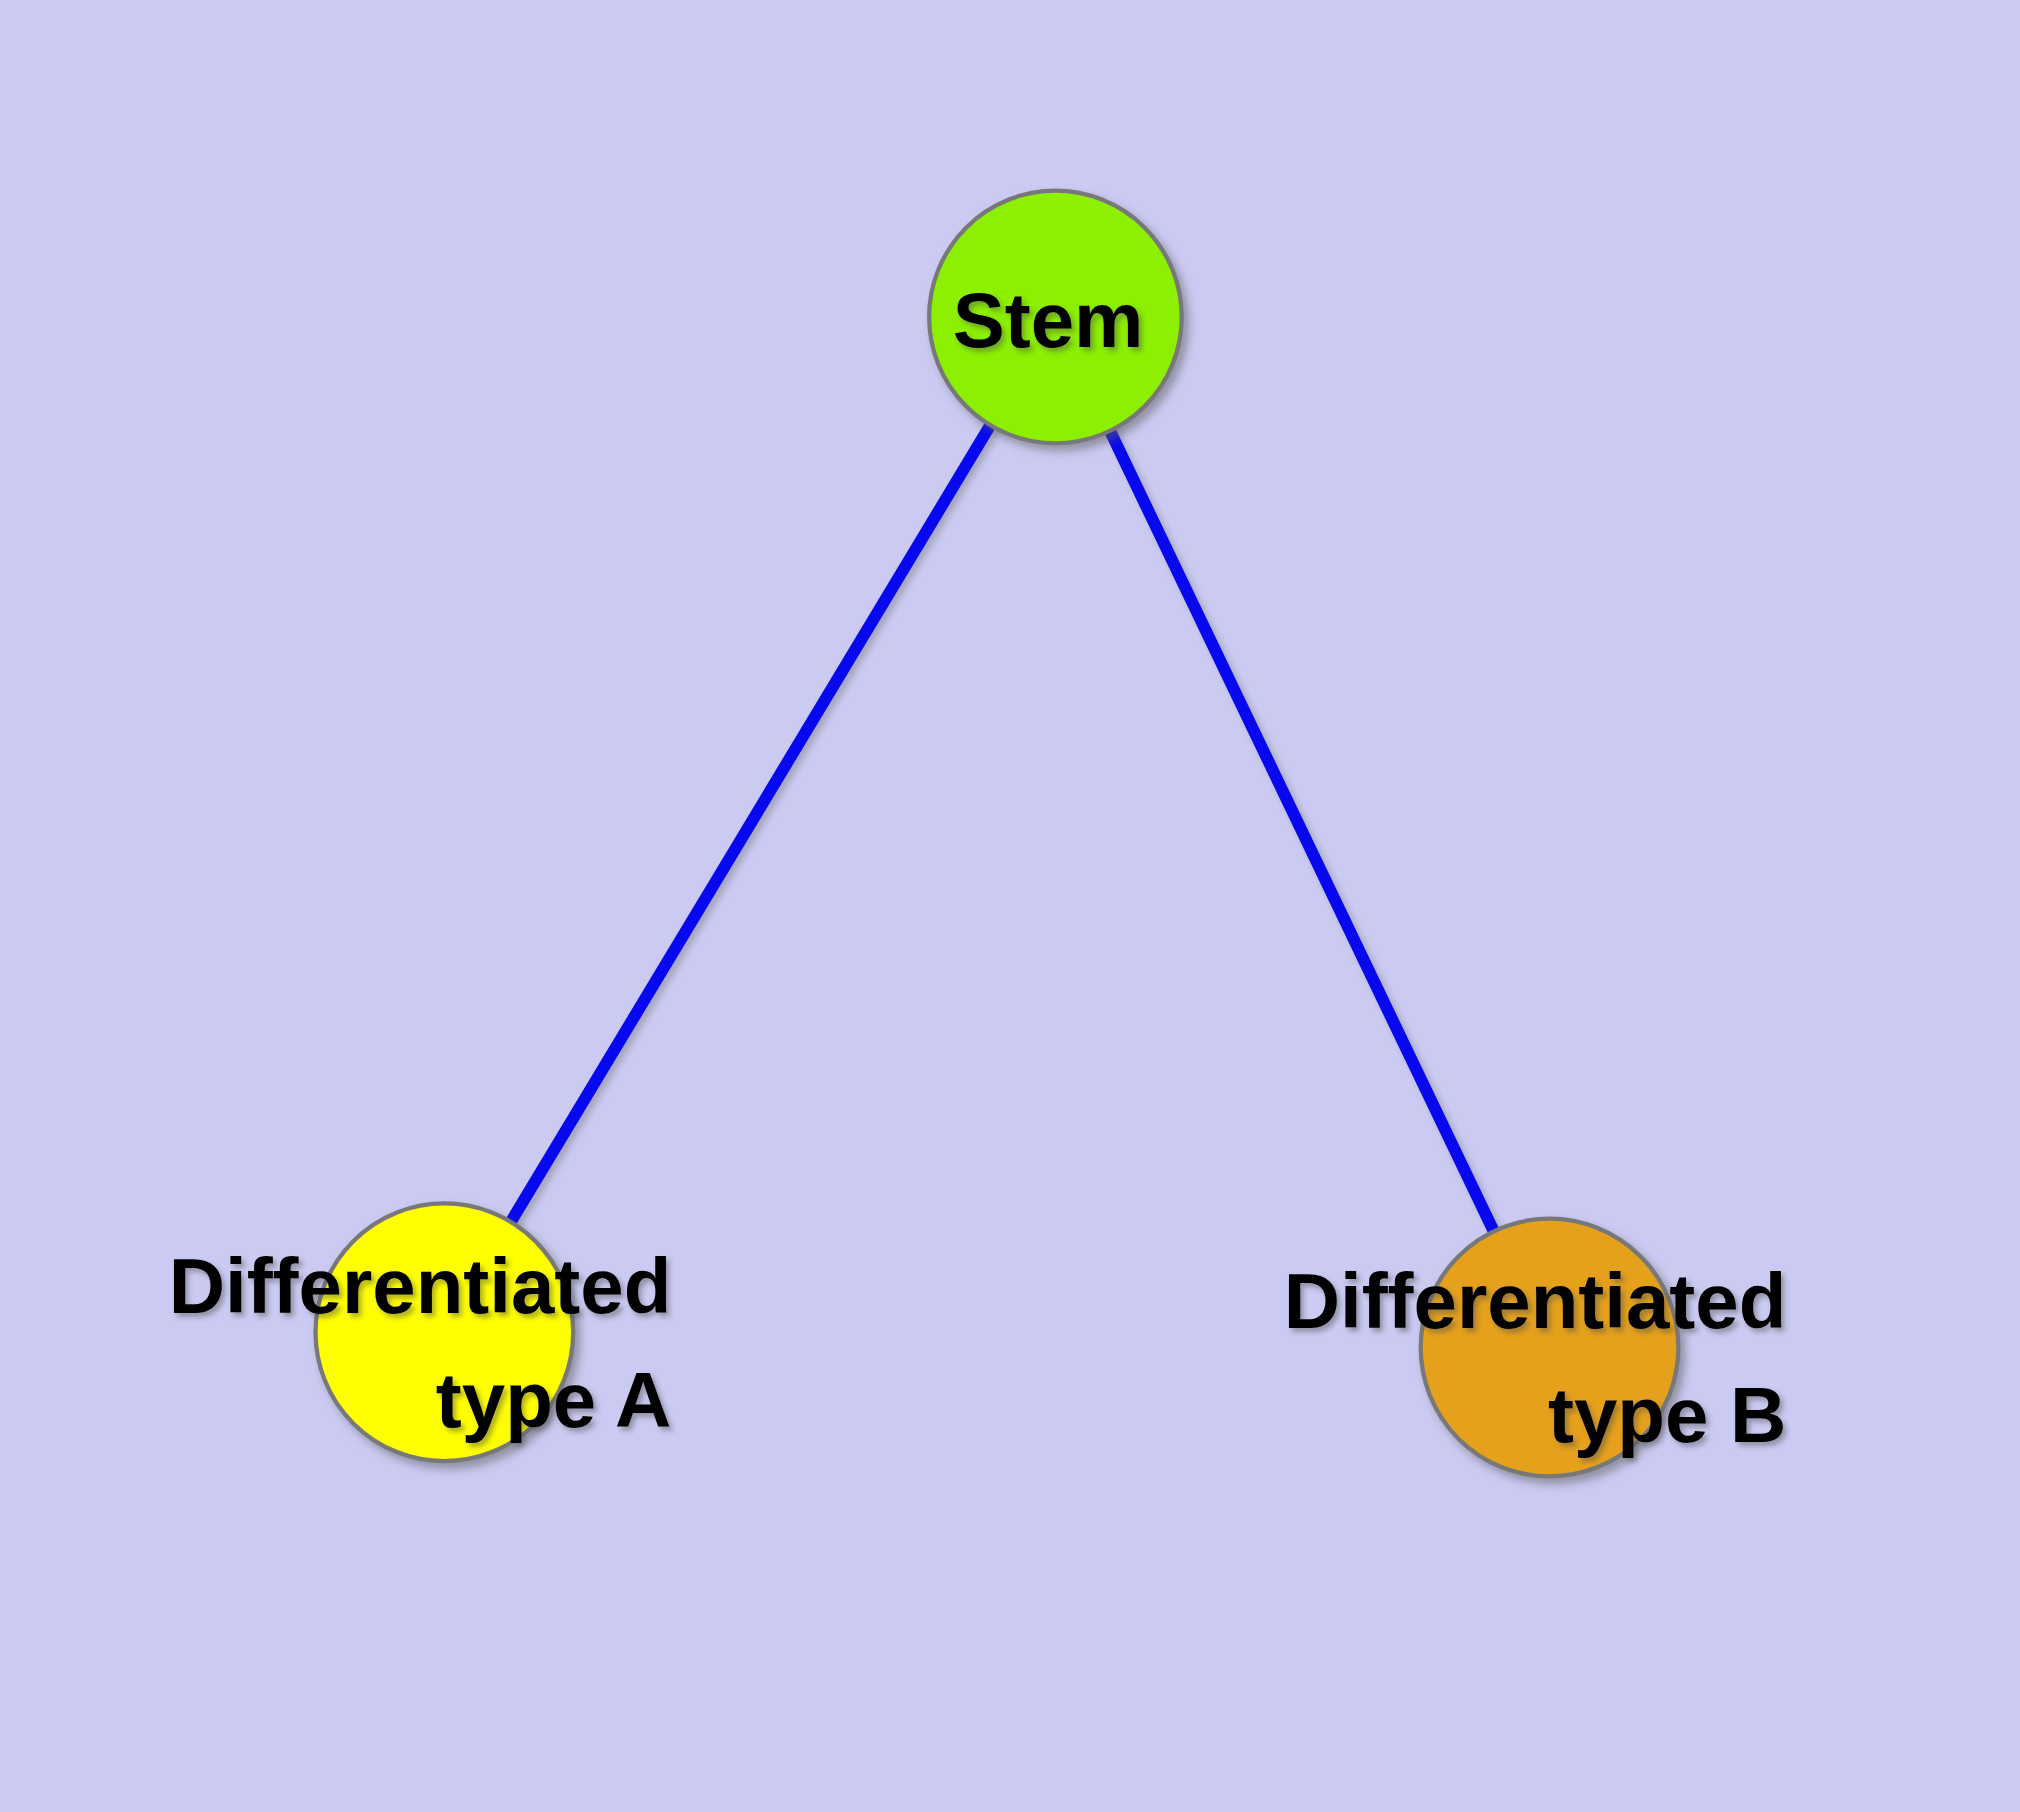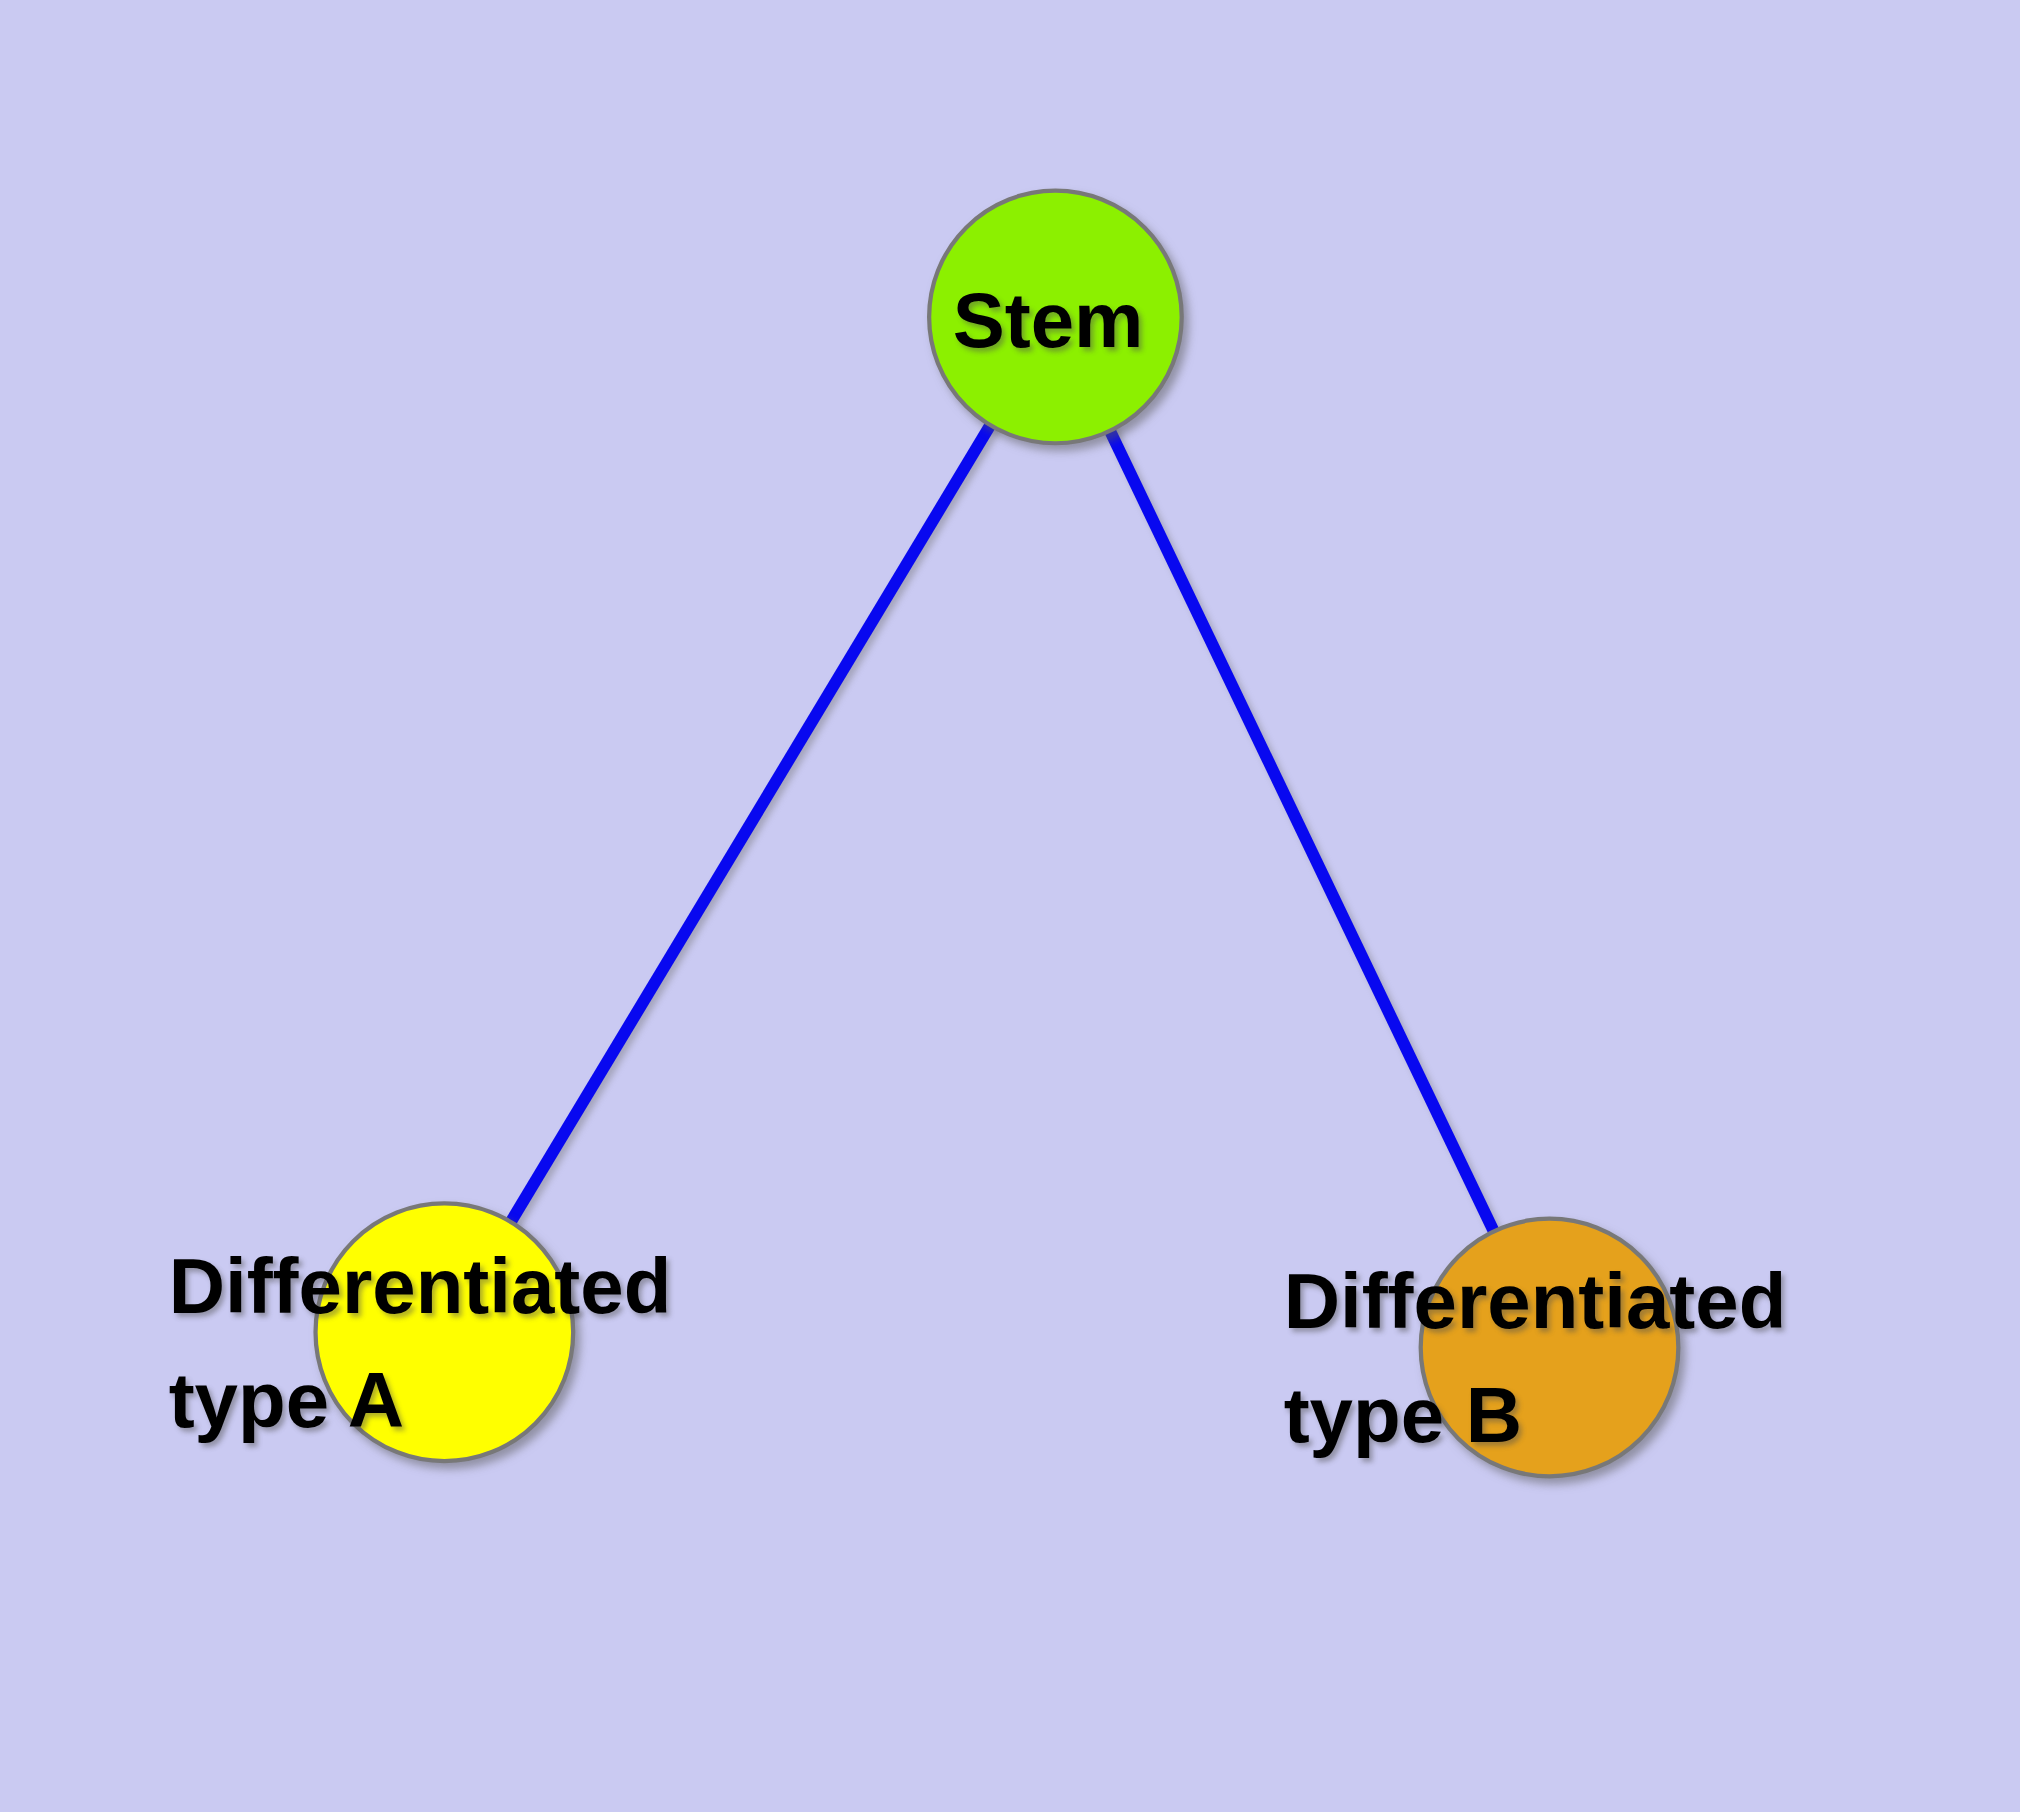--- a/index.html
+++ b/index.html
@@ -26,21 +26,21 @@
     stroke-linecap: butt;
     filter: drop-shadow(5px 5px 4px rgba(110,110,110,0.40));
   }
   .node {
     stroke-width: 5px;
     filter: drop-shadow(6px 7px 5px rgba(90,90,90,0.50));
   }
   .node-label {
     position: absolute;
     transform: translate(-50%, -50%);
-    text-align: left;
+    text-align: right;
     font-weight: bold;
     font-size: 78px;
     line-height: 114px;
     color: #000000;
     white-space: pre-line;
     text-shadow: 3.4px 4.2px 5.1px rgba(80,80,80,0.45);
     pointer-events: none;
   }
   #label-stem { left: 1048px; top: 320px; }
   #label-a    { left: 420px;  top: 1343px; }

